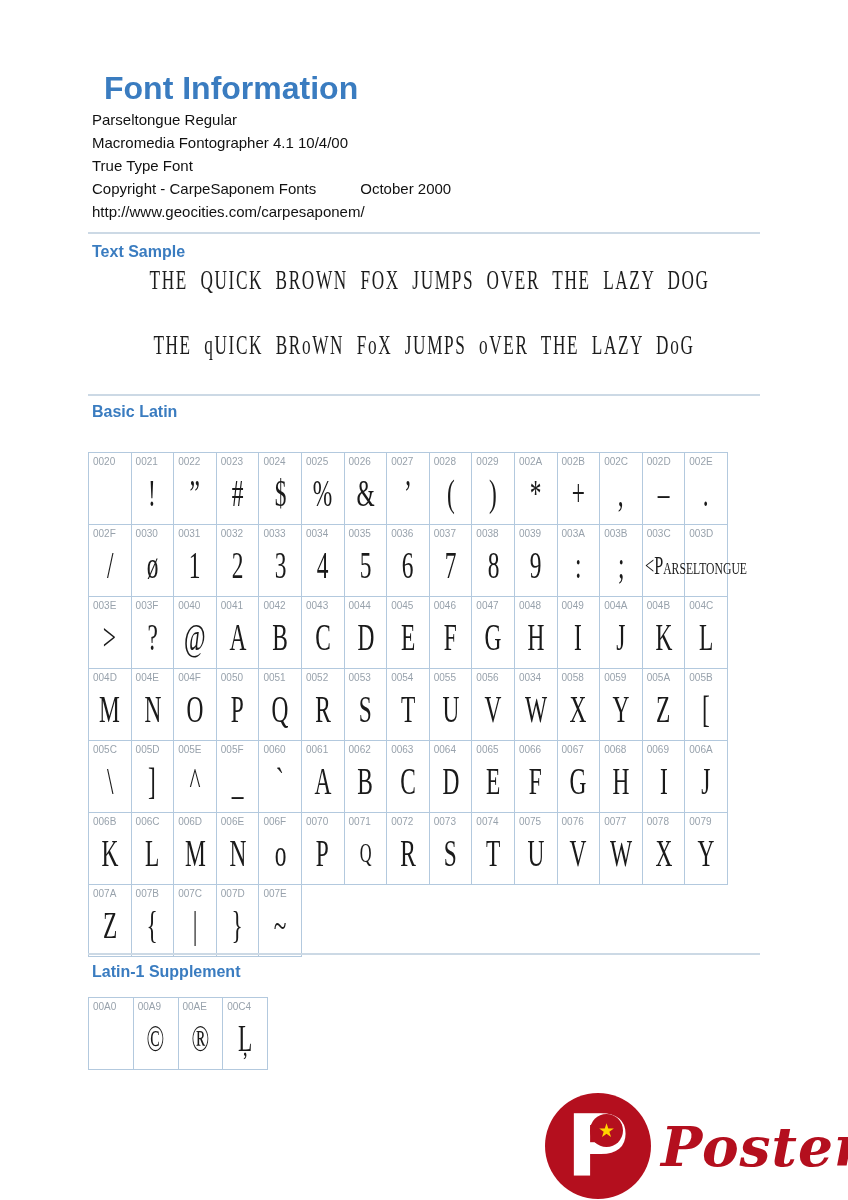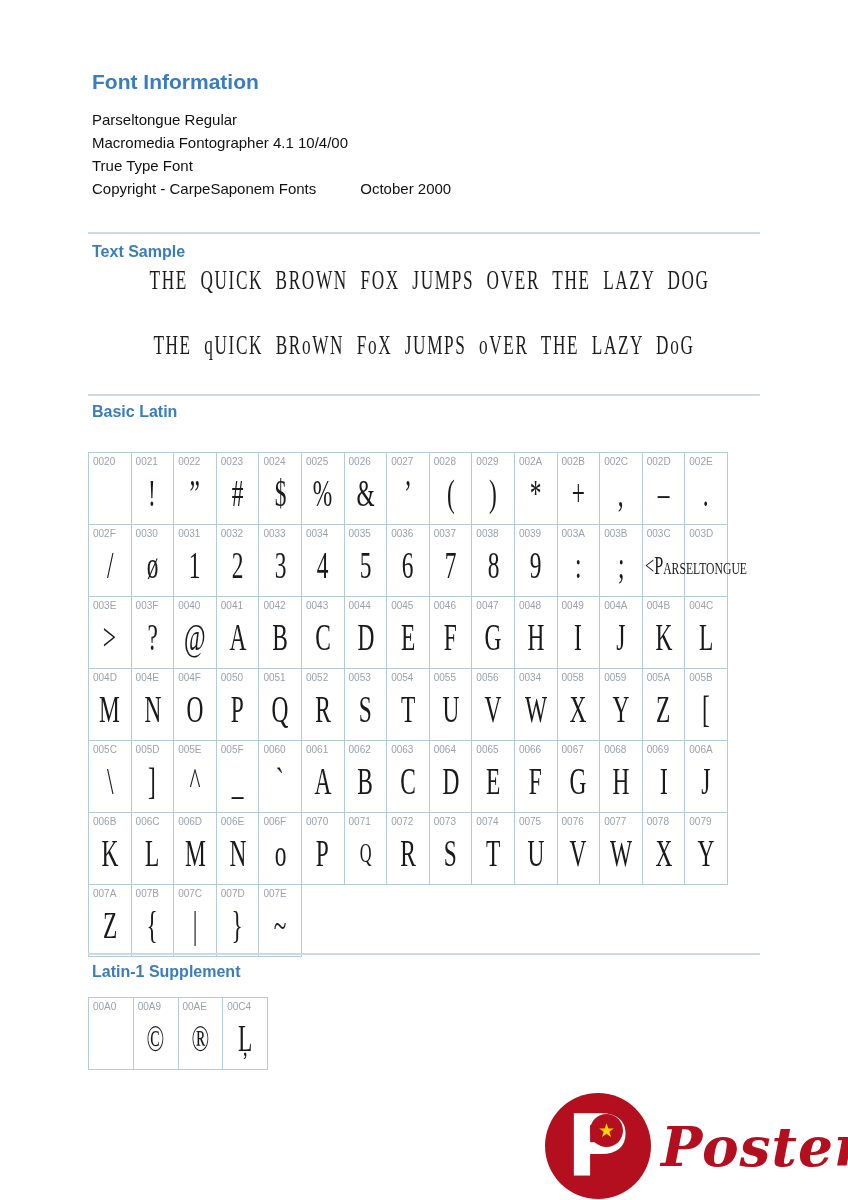--- a/index.html
+++ b/index.html
@@ -12,22 +12,22 @@
     --ink:#141414;
   }
   html,body{margin:0;padding:0;}
   body{
     width:848px;height:1200px;position:relative;background:#ffffff;
     font-family:"Liberation Sans",sans-serif;color:var(--ink);overflow:hidden;
   }
   .content{position:absolute;left:88px;top:0;width:672px;height:1200px;}
 
   .page-title{
-    position:absolute;top:70px;left:4px;margin:0;
-    font-size:21px;font-weight:bold;color:var(--heading-blue);
+    position:absolute;top:70px;left:16px;margin:0;
+    font-size:32px;font-weight:bold;color:var(--heading-blue);
     letter-spacing:0px;
   }
   .info-block{position:absolute;top:108px;left:4px;font-size:15px;font-weight:normal;line-height:23px;color:#111;}
   .info-line{white-space:pre;}
   .copyright-row{display:flex;gap:44px;}
 
   .rule{position:absolute;left:0;width:672px;height:2px;background:var(--rule-color);}
   .rule-1{top:232px;}
   .rule-2{top:394px;}
   .rule-3{top:953px;}
@@ -105,20 +105,21 @@
   <h1 class="page-title">Font Information</h1>
 
   <div class="info-block">
     <div class="info-line">Parseltongue Regular</div>
     <div class="info-line">Macromedia Fontographer 4.1 10/4/00</div>
     <div class="info-line">True Type Font</div>
     <div class="copyright-row">
       <span>Copyright - CarpeSaponem Fonts</span>
       <span>October 2000</span>
     </div>
+    <div class="info-line">http://www.geocities.com/carpesaponem/</div>
   </div>
 
   <div class="rule rule-1"></div>
   <h2 class="section-heading h-text-sample">Text Sample</h2>
 
   <div class="sample-line sample-1">
     <span class="sample-text">THE QUICK BROWN FOX JUMPS OVER THE LAZY DOG</span>
   </div>
   <div class="sample-line sample-2">
     <span class="sample-text">THE qUICK BRoWN FoX JUMPS oVER THE LAZY DoG</span>

